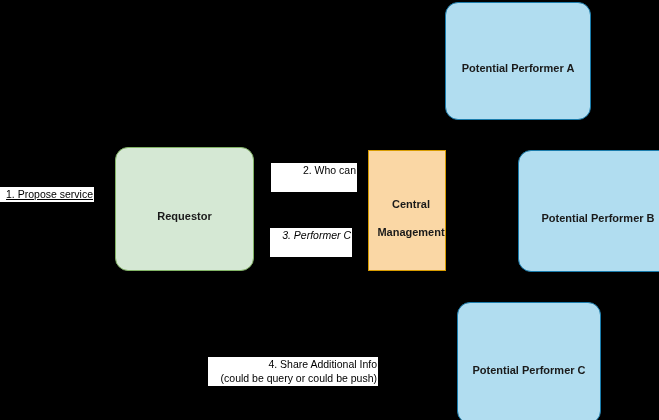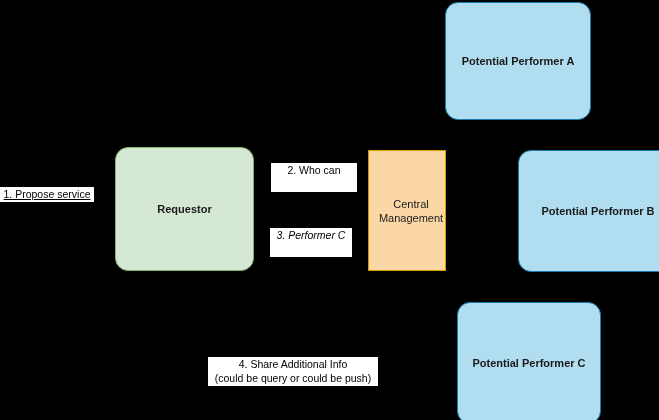--- a/index.html
+++ b/index.html
@@ -36,24 +36,24 @@
     font-weight: bold;
   }
   .node-blue {
     background: #b1ddf0;
     border: 1px solid #1a7cac;
     font-weight: bold;
   }
   .node-orange {
     background: #fad7a5;
     border: 1px solid #d79b00;
-    font-weight: normal;
+    font-weight: bold;
     padding-left: 8px;
   }
-  .node-label { display: block; }
+  .node-label { display: block; margin-top: 14px; }
 
   
   #edges {
     position: absolute;
     left: 0;
     top: 0;
     width: 659px;
     height: 420px;
   }
 
@@ -62,21 +62,21 @@
     position: absolute;
     background: #ffffff;
     color: #000000;
     font-size: 10.5px;
     line-height: 14px;
     text-align: center;
     white-space: nowrap;
     box-sizing: border-box;
     padding: 0 1px;
   }
-  .edge-label span { display: block; }
+  .edge-label span { display: block; text-align: right; }
 </style>
 </head>
 <body>
 
 <div id="canvas">
 
   <svg id="edges" viewBox="0 0 659 420" xmlns="http://www.w3.org/2000/svg">
     <g stroke="#000000" stroke-width="1" fill="none">
       <path d="M 0 194 L 115 194"></path>
       <path d="M 253 178 L 368 178"></path>

